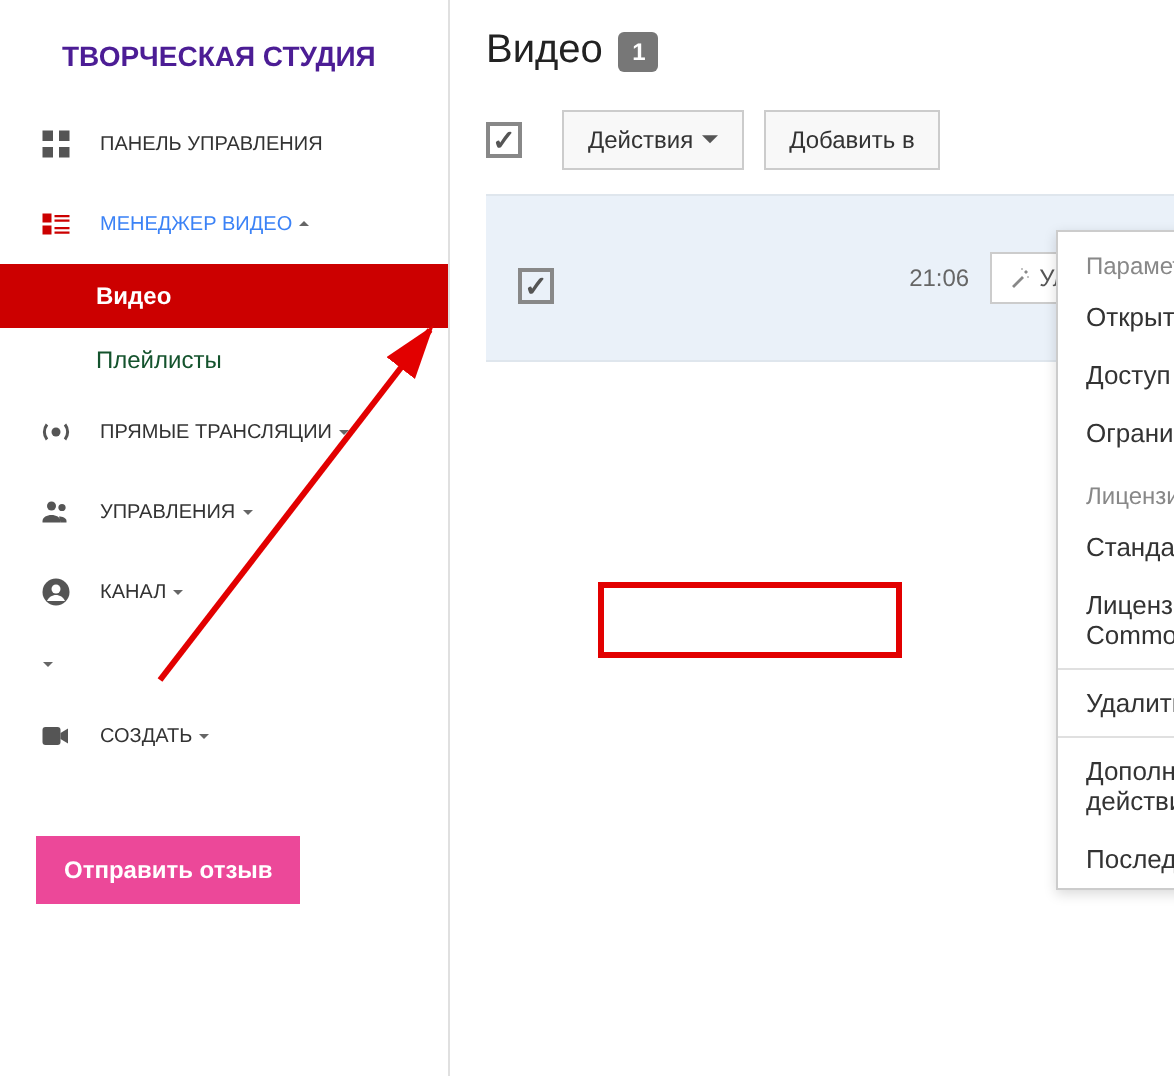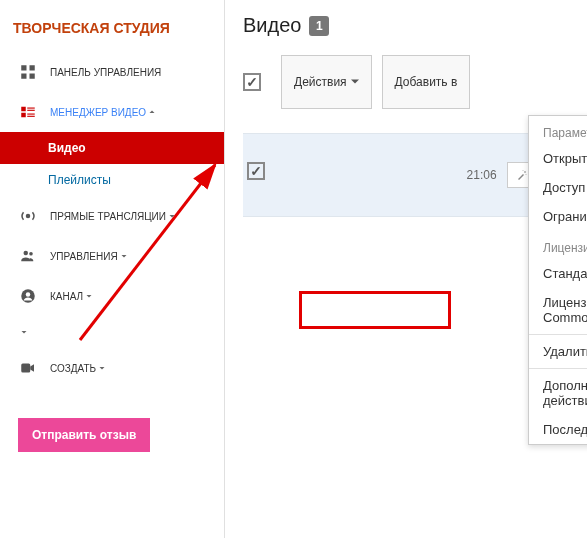--- a/index.html
+++ b/index.html
@@ -17,42 +17,42 @@
   .sidebar {
     width: 225px;
     min-width: 225px;
     border-right: 1px solid #e0e0e0;
     background: #fff;
     padding-top: 14px;
   }
   .sidebar-title {
     font-size: 14px;
     font-weight: 600;
-    padding: 6px 18px 16px 13px;
-    color: #c2410c;
+    padding: 6px 18px 16px 31px;
+    color: #4c1d95;
   }
   .sidebar-item {
     display: flex;
     align-items: center;
     justify-content: flex-start;
     padding: 10px 12px 10px 18px;
     font-size: 10px;
     font-weight: 500;
     color: #333;
     cursor: pointer;
   }
   .sidebar-item .left { display: flex; align-items: center; }
   .sidebar-item .icon { width: 20px; height: 20px; margin-right: 12px; display: flex; align-items: center; justify-content: center; }
   .sidebar-item.active { color: #3b82f6; }
   .sidebar-item.active .icon svg { fill: #c00; }
   .sidebar-subitem {
     display: block;
     padding: 9px 10px 9px 48px;
     font-size: 12px;
-    color: #0369a1;
+    color: #14532d;
     cursor: pointer;
   }
   .sidebar-subitem.selected {
     background: #c00;
     color: #fff;
     font-weight: 600;
   }
   .expand-icon { width: 12px; height: 12px; fill: #666; }
   .main {
     flex: 1;
@@ -83,35 +83,35 @@
   .checkbox {
     width: 18px; height: 18px; border: 2px solid #888; display: inline-flex;
     align-items: center; justify-content: center; cursor: pointer;
     margin-right: 10px;
   }
   .checkbox.checked::after { content: "✓"; color: #555; font-size: 14px; font-weight: bold; }
   .btn {
     border: 1px solid #ccc;
     background: #f8f8f8;
     color: #333;
-    padding: 19px 12px;
+    padding: 7px 12px;
     font-size: 12px;
     cursor: pointer;
     display: inline-flex;
     align-items: center;
     gap: 4px;
   }
   .video-row {
     background: #eaf1f9;
     border-top: 1px solid #dfe6ed;
     border-bottom: 1px solid #dfe6ed;
-    padding: 28px 4px;
+    padding: 28px 16px;
     display: flex;
-    align-items: flex-start;
-    margin-top: 12px;
+    align-items: flex-end;
+    margin-top: 0;
   }
   .dropdown {
     position: absolute;
     left: 303px;
     top: 115px;
     width: 200px;
     background: #fff;
     border: 1px solid #ccc;
     box-shadow: 0 2px 6px rgba(0,0,0,0.15);
     z-index: 10;

